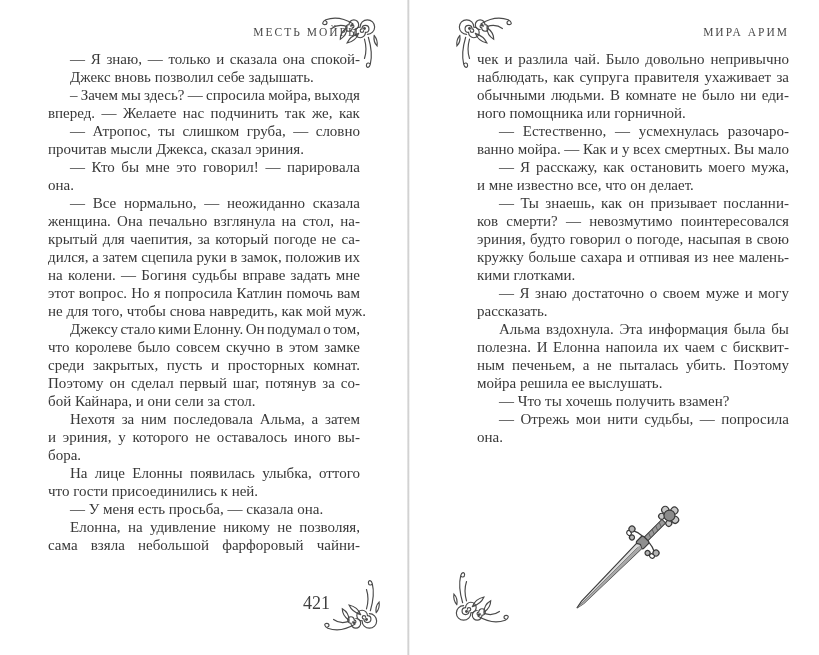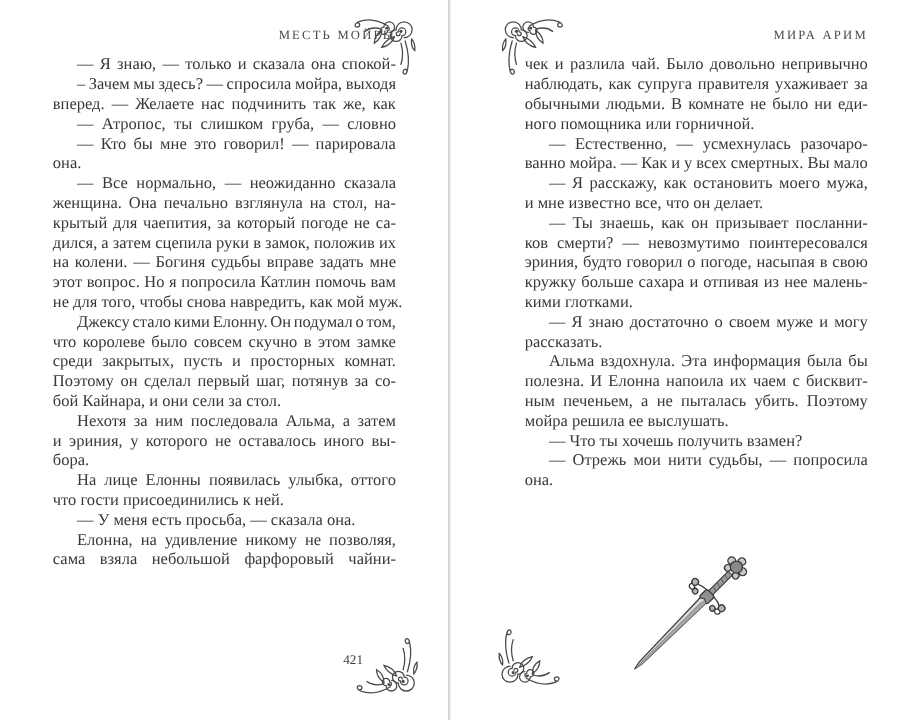--- a/index.html
+++ b/index.html
@@ -14,21 +14,21 @@
                 font-size:11.5px;letter-spacing:2px;color:#4a4a4a;}
   .page.left  .running-head{left:48px;}
   .page.right .running-head{left:54px;}
   .textcol{position:absolute;top:50px;width:312px;font-size:15px;}
   .page.left  .textcol{left:48px;}
   .page.right .textcol{left:54px;}
   .line{height:18px;line-height:18px;white-space:nowrap;}
   .line.just{display:flex;justify-content:space-between;}
   .line.ind{padding-left:22px;}
   .pagenum{position:absolute;top:593px;left:48px;width:282px;text-align:right;
-           font-size:12px;color:#3f3f3f;}
+           font-size:18px;color:#3f3f3f;}
   .corner{position:absolute;width:62px;height:60px;}
   .corner svg{width:100%;height:100%;display:block;}
   .corner.tr{right:27px;top:14px;transform:scaleX(-1);}
   .corner.br{right:25px;top:574px;transform:scale(-1,-1);}
   .corner.tl{left:31px;top:14px;}
   .corner.bl{left:28px;top:566px;transform:scaleY(-1);}
   .sword{position:absolute;left:150px;top:500px;width:118px;height:124px;}
   .sword svg{width:100%;height:100%;overflow:visible;display:block;}
   .defs{position:absolute;width:0;height:0;}
 </style>
@@ -69,20 +69,21 @@
           <span>—</span>
           <span>Я</span>
           <span>знаю,</span>
           <span>—</span>
           <span>только</span>
           <span>и</span>
           <span>сказала</span>
           <span>она</span>
           <span>спокой-</span>
         </div>
+        <div class="line ind">Джекс вновь позволил себе задышать.</div>
         <div class="line just ind">
           <span>–</span>
           <span>Зачем</span>
           <span>мы</span>
           <span>здесь?</span>
           <span>—</span>
           <span>спросила</span>
           <span>мойра,</span>
           <span>выходя</span>
         </div>
@@ -98,20 +99,21 @@
         </div>
         <div class="line just ind">
           <span>—</span>
           <span>Атропос,</span>
           <span>ты</span>
           <span>слишком</span>
           <span>груба,</span>
           <span>—</span>
           <span>словно</span>
         </div>
+        <div class="line">прочитав мысли Джекса, сказал эриния.</div>
         <div class="line just ind">
           <span>—</span>
           <span>Кто</span>
           <span>бы</span>
           <span>мне</span>
           <span>это</span>
           <span>говорил!</span>
           <span>—</span>
           <span>парировала</span>
         </div>

